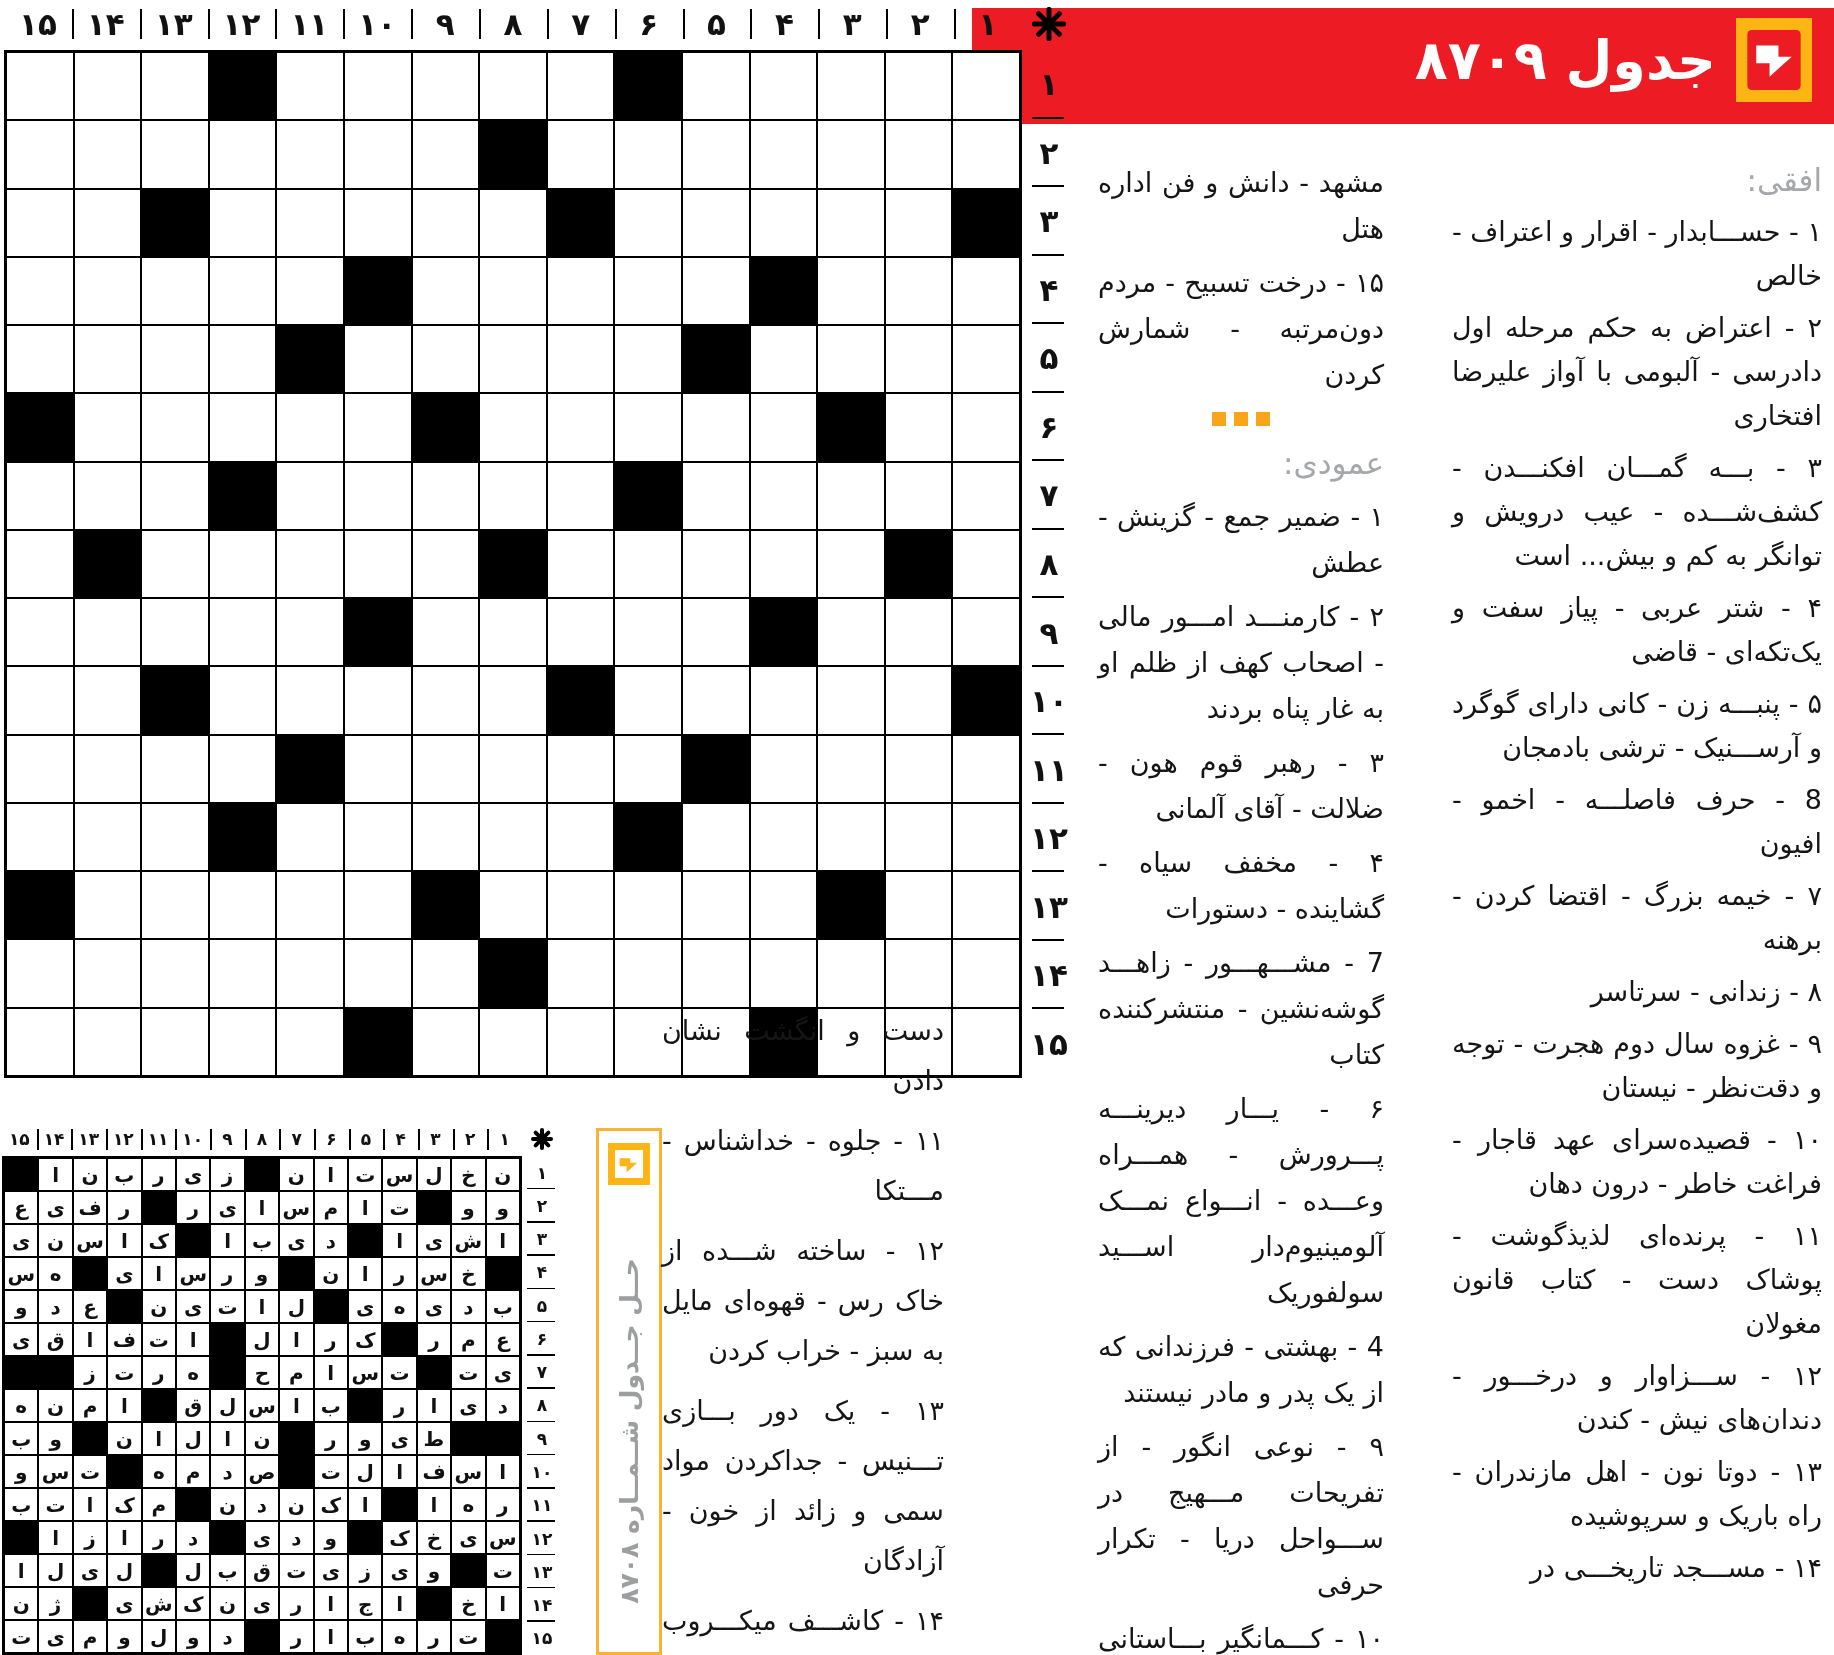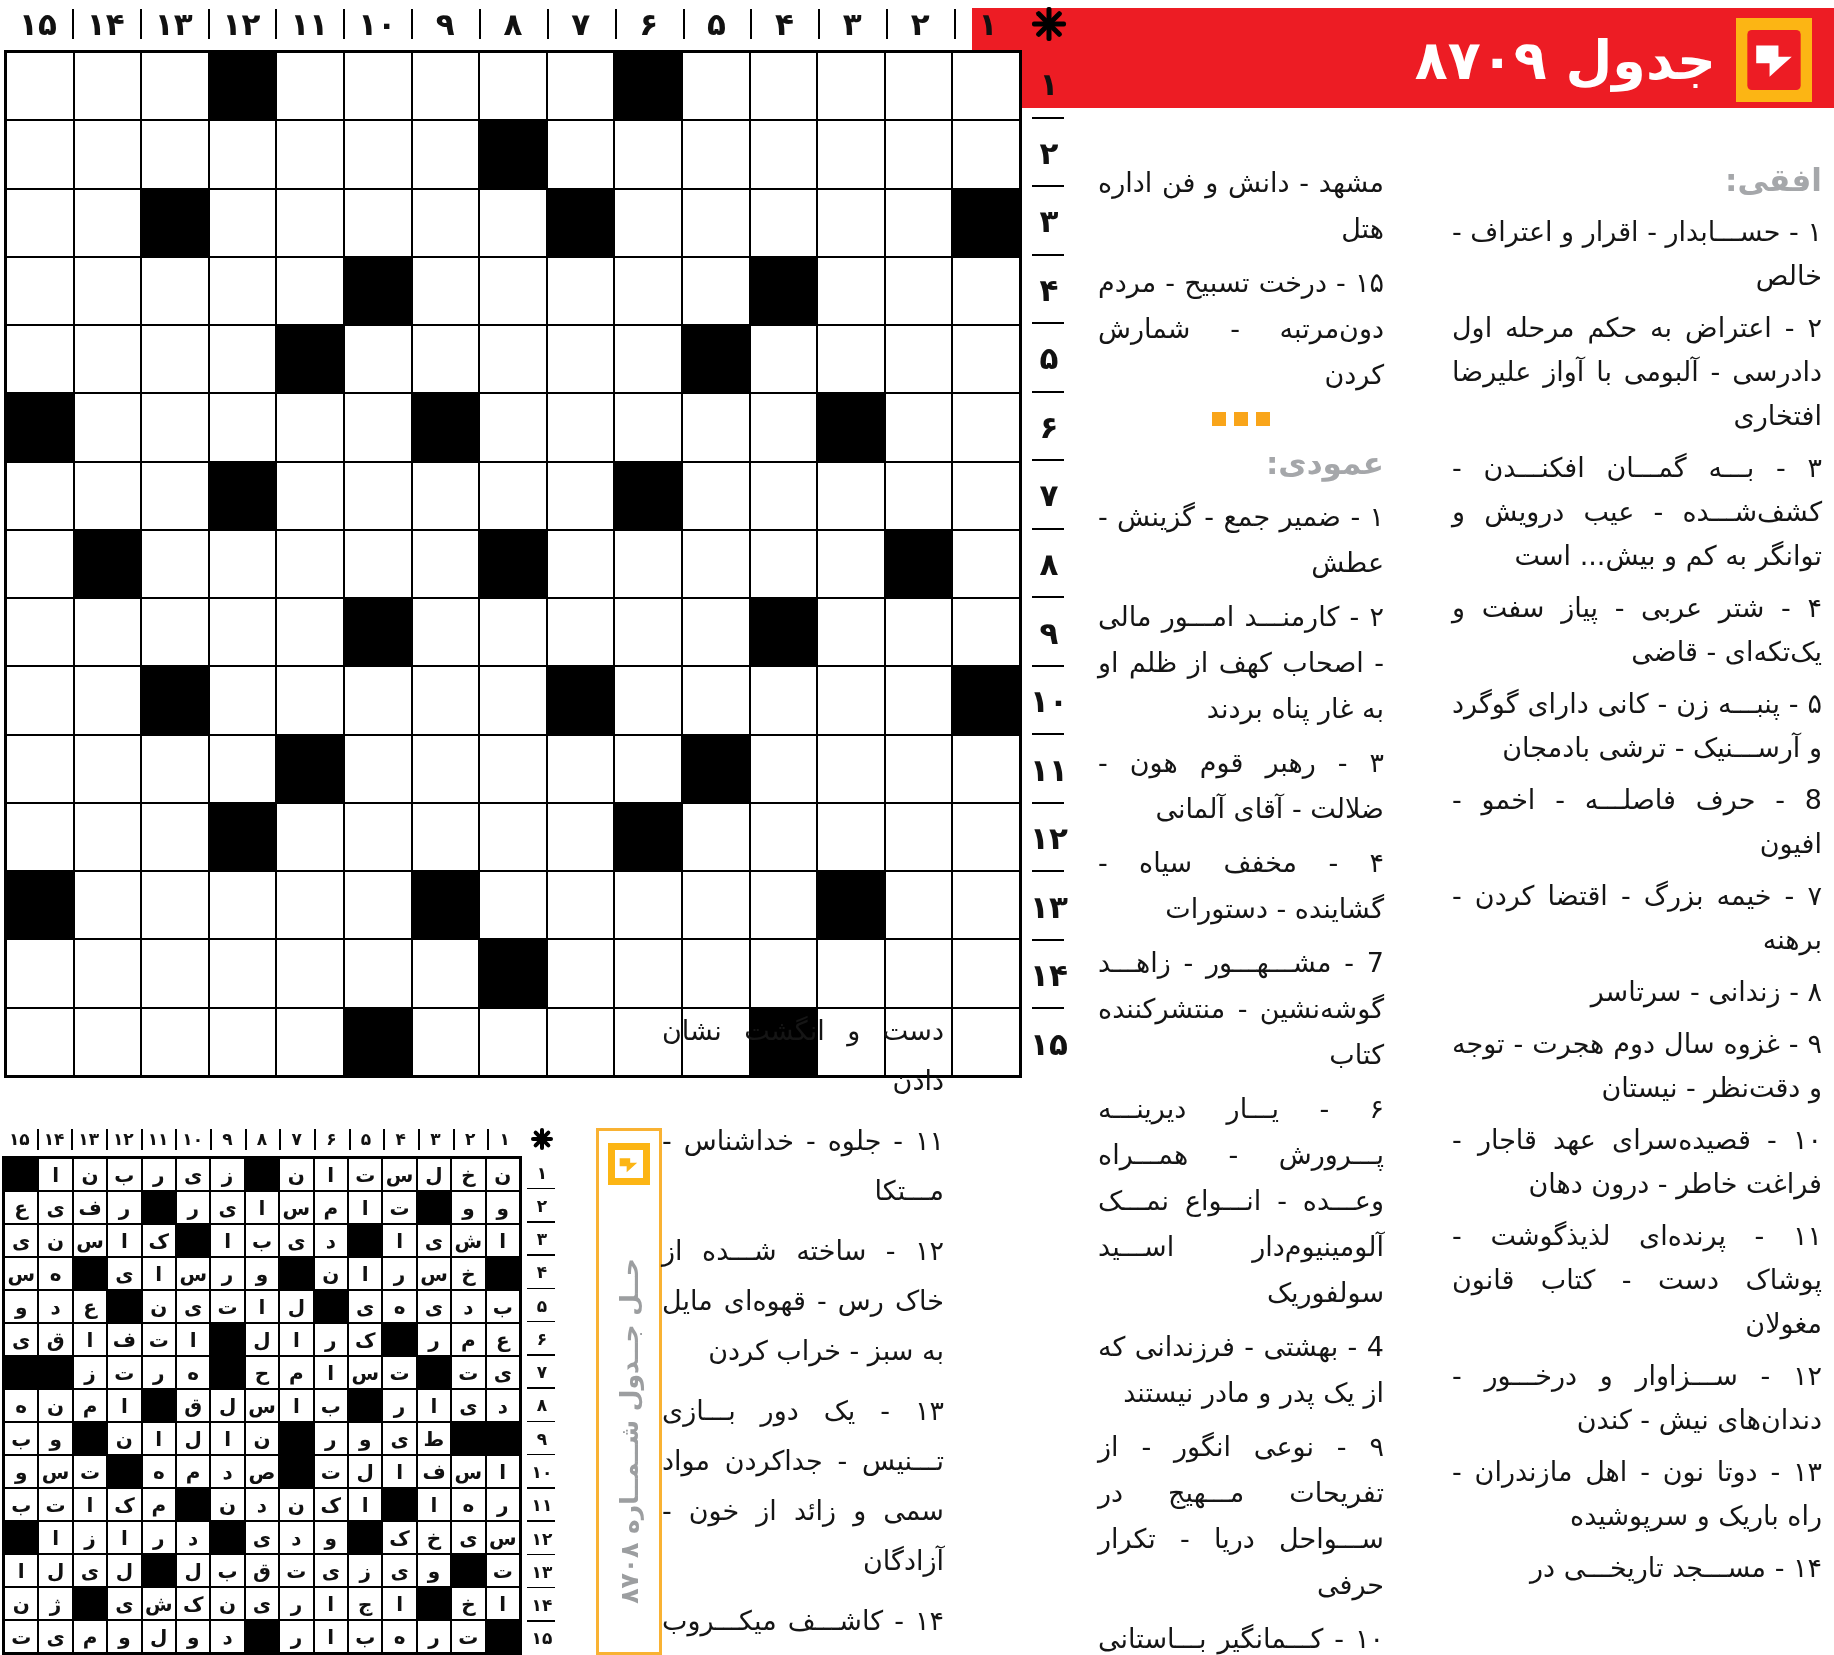--- a/index.html
+++ b/index.html
@@ -6,21 +6,21 @@
     --red:#ed1c24; --yellow:#fcb514; --orange:#f9a51a;
     --grayhead:#a5a7aa; --graytext:#9c9ea0;
   }
   *{box-sizing:border-box;}
   html,body{margin:0;padding:0;}
   body{
     width:1834px;height:1655px;position:relative;overflow:hidden;background:#fff;
     font-family:"DejaVu Sans",sans-serif;color:#111;
   }
   
-  .header-bar{position:absolute;left:972px;top:8px;width:862px;height:100px;background:var(--red);}
+  .header-bar{position:absolute;left:972px;top:8px;width:862px;height:116px;background:var(--red);}
   .header-title{position:absolute;right:118px;top:0;height:104px;display:flex;align-items:center;
     color:#fff;font-size:54px;font-weight:bold;direction:rtl;}
   .logo{position:absolute;right:22px;top:10px;width:76px;height:84px;background:var(--yellow);
     display:flex;align-items:center;justify-content:center;}
   .logo svg{width:54px;height:60px;}
   
   .colnums{position:absolute;display:flex;direction:ltr;}
   .colnums-main{left:4px;top:2px;width:1018px;height:44px;}
   .colnums .cn{flex:1;display:flex;align-items:center;justify-content:center;font-weight:bold;position:relative;}
   .colnums-main .cn{font-size:31px;}
@@ -63,21 +63,21 @@
     border:3px solid #f9b233;background:#fff;}
   .logo-small{position:absolute;left:50%;top:12px;transform:translateX(-50%);
     width:42px;height:42px;background:var(--yellow);}
   .logo-small .inner{position:absolute;inset:7px;background:#fff;}
   .logo-small svg{position:absolute;inset:7px;width:28px;height:28px;}
   .vlabel{position:absolute;left:50%;top:300px;transform:translate(-50%,-50%) rotate(-90deg);
     white-space:nowrap;color:var(--graytext);font-weight:bold;font-size:25px;direction:rtl;}
   
   .clues{position:absolute;direction:rtl;font-size:27px;color:#151515;}
   .clues p{margin:8px;text-align:justify;text-align-last:right;}
-  .clues .head{color:var(--grayhead);font-weight:bold;font-size:31px;}
+  .clues .head{color:var(--grayhead);font-weight:normal;font-size:31px;}
   .clues-right{left:1444px;top:150px;width:386px;line-height:44px;}
   .clues-middle{left:1090px;top:152px;width:302px;line-height:46px;}
   .clues-bottom{left:654px;top:998px;width:298px;line-height:50px;}
   .clues-bottom p{margin-bottom:10px;}
   .sep-squares{display:flex;gap:8px;justify-content:center;align-items:center;margin:14px 0;}
   .sep-squares span{width:14px;height:14px;background:var(--orange);display:inline-block;}
 </style>
 </head>
 <body>
 

